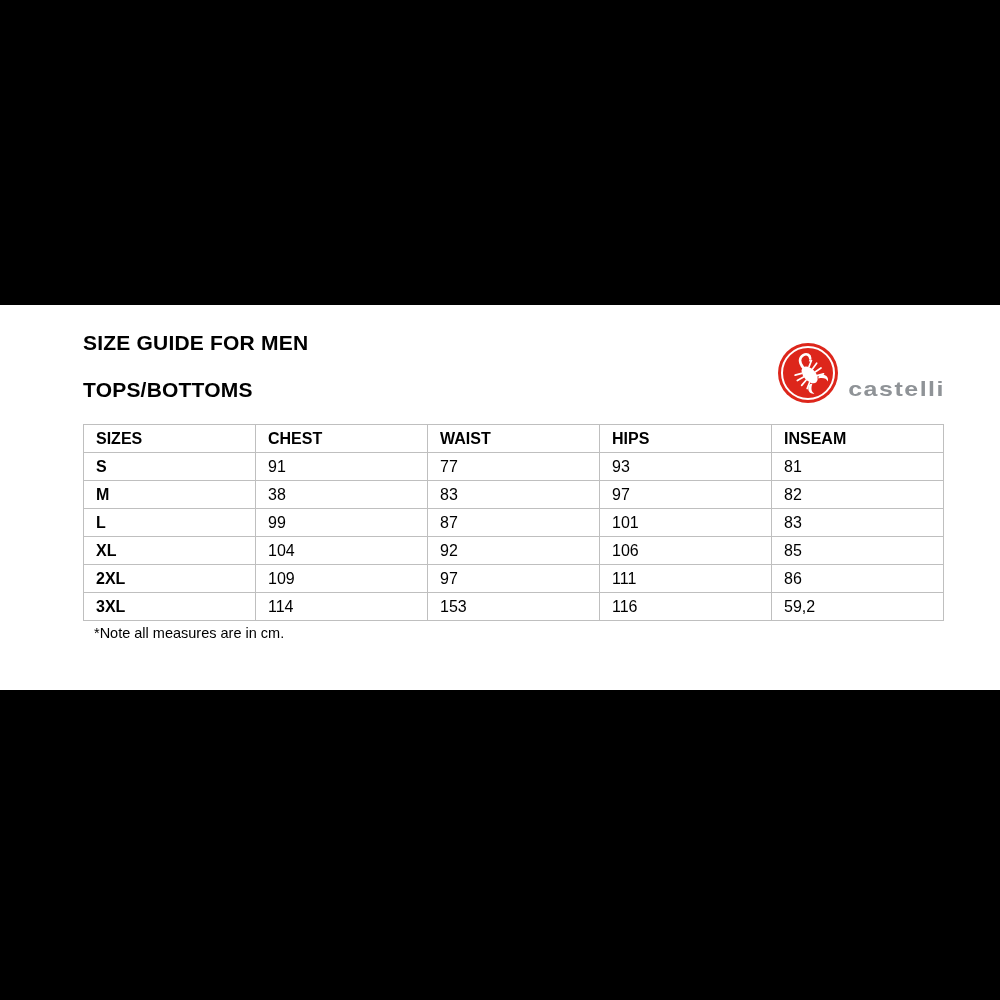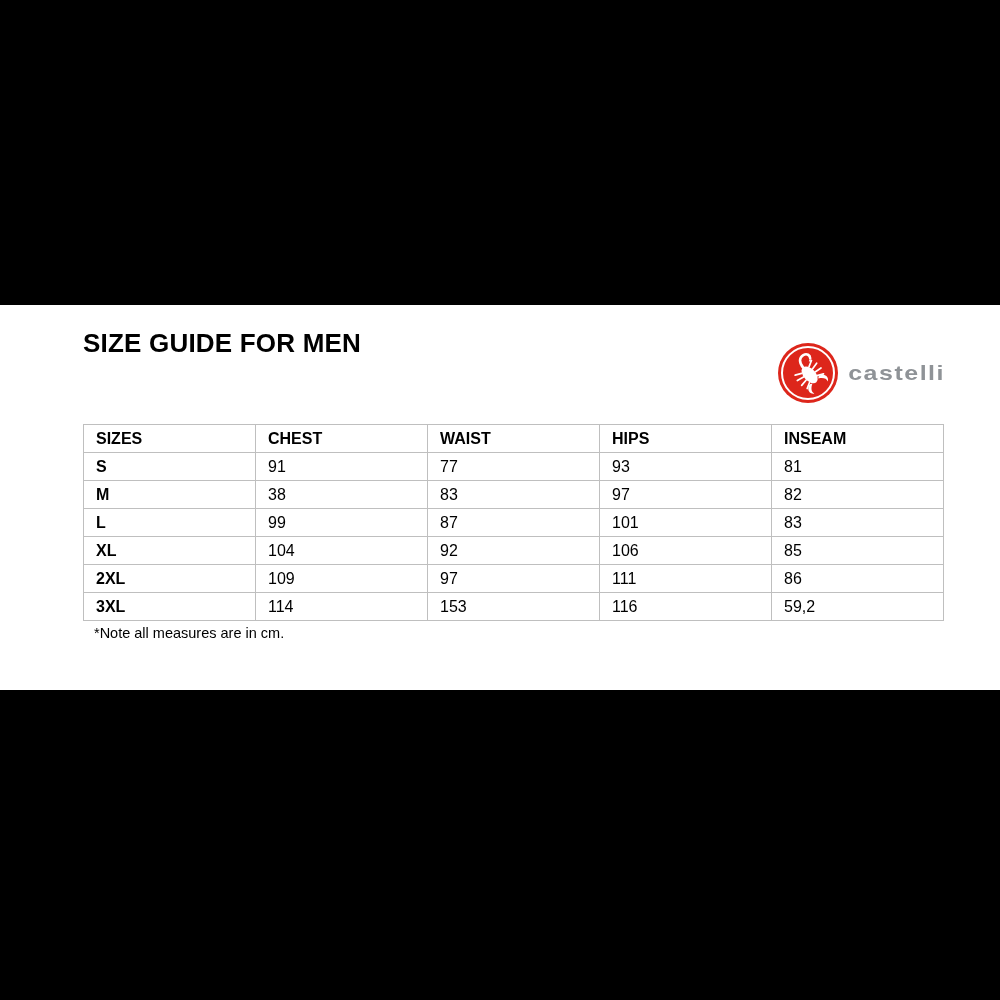--- a/index.html
+++ b/index.html
@@ -10,32 +10,32 @@
 
   .white-panel {
     position: absolute;
     top: 305px; left: 0;
     width: 1000px; height: 385px;
     background: #ffffff;
   }
 
   .page-title {
     position: absolute; top: 24px; left: 83px;
-    font-size: 26px; font-weight: bold; line-height: 28px;
+    font-size: 21px; font-weight: bold; line-height: 28px;
     letter-spacing: 0.2px; color: #000;
   }
   .page-subtitle {
     position: absolute; top: 71px; left: 83px;
     font-size: 21px; font-weight: bold; line-height: 28px;
     letter-spacing: 0.2px; color: #000;
   }
 
   .brand {
     position: absolute; top: 37px; right: 55px;
-    display: flex; align-items: center; gap: 9px;
+    display: flex; align-items: flex-end; gap: 9px;
   }
   .brand svg { display: block; }
   .brand-wordmark {
     font-size: 25px; font-weight: bold; letter-spacing: 1.5px;
     color: #8f9397; text-transform: lowercase;
     transform: scaleY(0.82); transform-origin: center;
   }
 
   table.size-table {
     position: absolute; top: 119px; left: 83px;
@@ -63,20 +63,21 @@
   }
 </style>
 </head>
 <body>
 
 <div class="canvas">
 
   <div class="white-panel">
 
     <h1 class="page-title">SIZE GUIDE FOR MEN</h1>
+    <h2 class="page-subtitle">TOPS/BOTTOMS</h2>
 
     <div class="brand">
       <span>
         <svg width="62" height="62" viewBox="0 0 62 62">
           <circle cx="31" cy="31" r="30" fill="#dd261b"></circle>
           <circle cx="31" cy="31" r="26" fill="none" stroke="#ffffff" stroke-width="2"></circle>
           <g transform="rotate(-42 31 31)">
 
             <ellipse cx="31" cy="33.5" rx="6" ry="10" fill="#ffffff"></ellipse>
 

